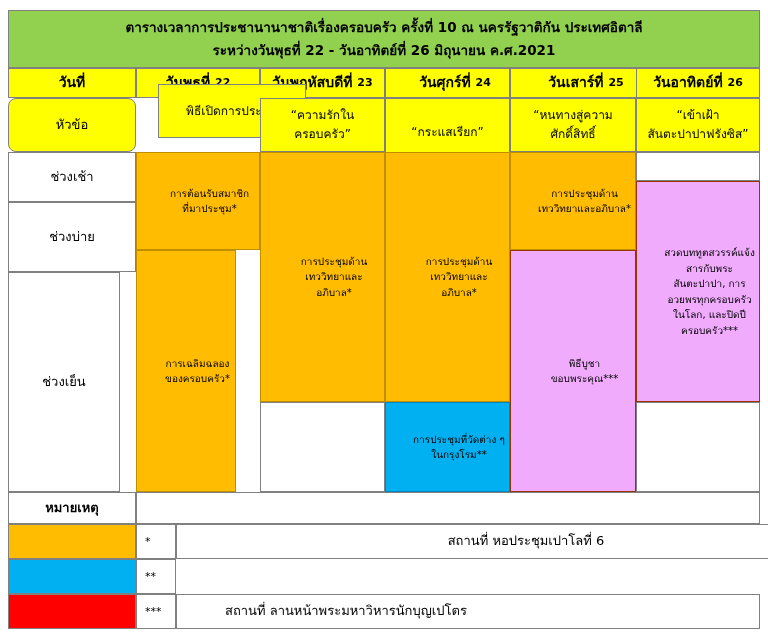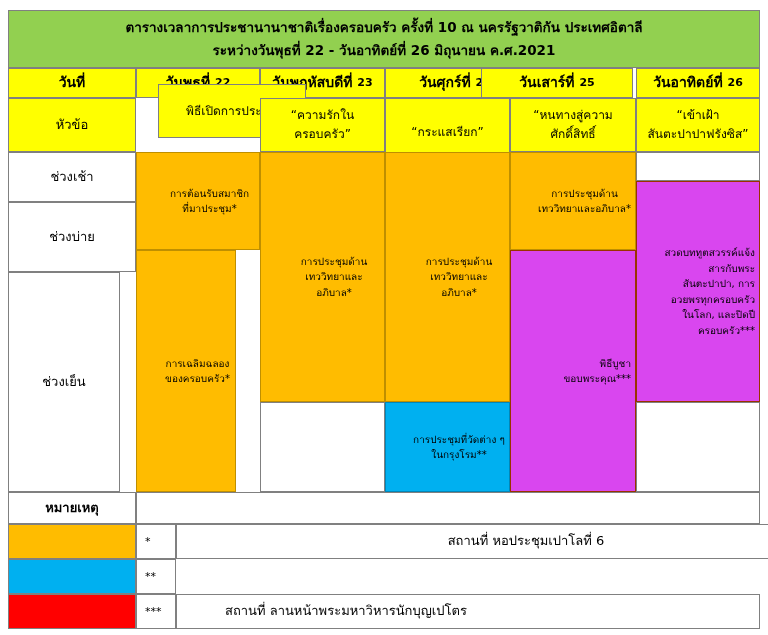--- a/index.html
+++ b/index.html
@@ -23,21 +23,21 @@
     line-height:1.55;
     padding:1px 4px;
   }
   .b{border:1px solid #808080;justify-content:center;}
 
   
   .c-green {background:#92D050;}
   .c-yellow{background:#FFFF00;}
   .c-orange{background:#FFBC00;}
   .c-blue  {background:#00B0F0;}
-  .c-dred  {background:#d946ef;text-align:right;}
+  .c-dred  {background:#f0abfc;}
   .c-red   {background:#FF0000;}
   .c-white {background:#FFFFFF;}
 
   
   .title   {font-size:13.5px;font-weight:bold;line-height:1.7;flex-direction:column;}
   .title span{display:block;}
   .dayhdr  {font-size:14px;font-weight:bold;}
   .dayhdr .num{font-size:11px;font-weight:bold;}
   .rowhdr  {font-size:13px;}
   .rowhdr.bold{font-weight:bold;}
@@ -70,29 +70,29 @@
   </div>
 
   <div class="cell b c-yellow dayhdr" style="left:260px;top:68px;width:125px;height:30px;">
     <span>วันพฤหัสบดีที่</span>&nbsp;<span class="num">23</span>
   </div>
 
   <div class="cell b c-yellow dayhdr" style="left:385px;top:68px;width:125px;height:30px;padding-left:19px;">
     <span>วันศุกร์ที่</span>&nbsp;<span class="num">24</span>
   </div>
 
-  <div class="cell b c-yellow dayhdr" style="left:481px;top:68px;width:152px;height:30px;">
+  <div class="cell b c-yellow dayhdr" style="left:510px;top:68px;width:152px;height:30px;">
     <span>วันเสาร์ที่</span>&nbsp;<span class="num">25</span>
   </div>
 
   <div class="cell b c-yellow dayhdr" style="left:636px;top:68px;width:124px;height:30px;">
     <span>วันอาทิตย์ที่</span>&nbsp;<span class="num">26</span>
   </div>
 
-  <div class="cell b c-yellow rowhdr" style="left:8px;top:98px;width:128px;height:54px;">
+  <div class="cell b c-yellow rowhdr" style="left:8px;top:98px;width:128px;height:54px;border-radius:8px;">
     <span>หัวข้อ</span>
   </div>
 
   <div class="cell b c-yellow topic" style="left:136px;top:84px;width:148px;height:54px;margin-left:22px;">
     <span>พิธีเปิดการประชุม</span>
   </div>
 
   <div class="cell b c-yellow topic" style="left:260px;top:98px;width:125px;height:54px;flex-direction:column;">
     <span>“ความรักใน</span>
     <span>ครอบครัว”</span>

